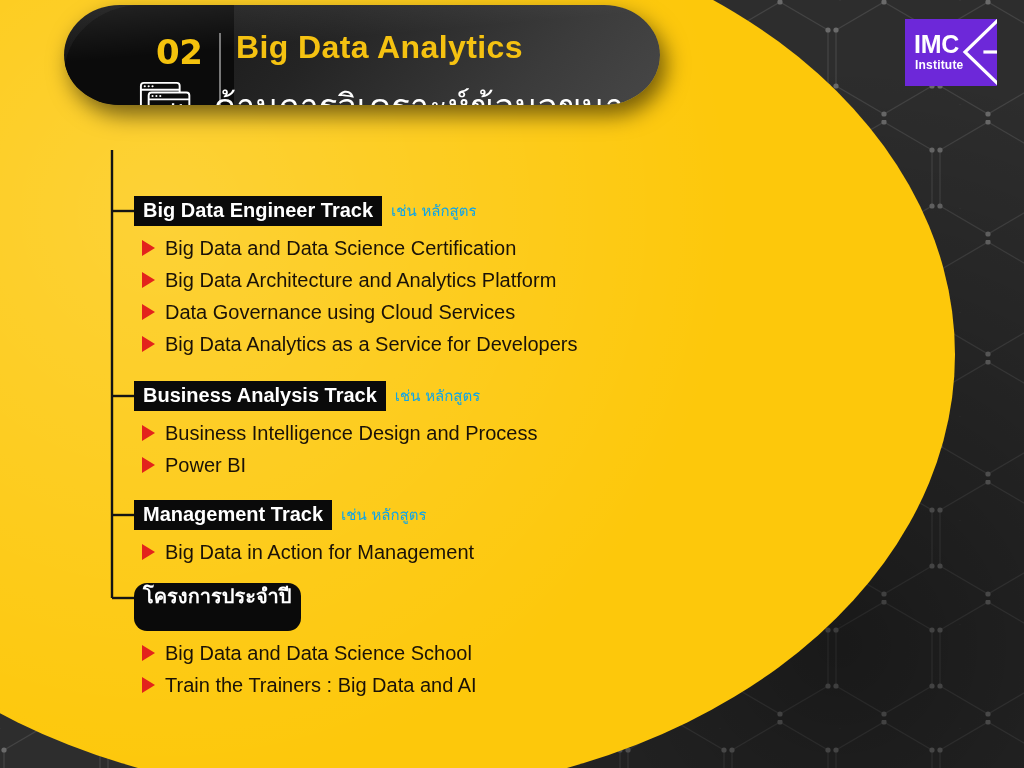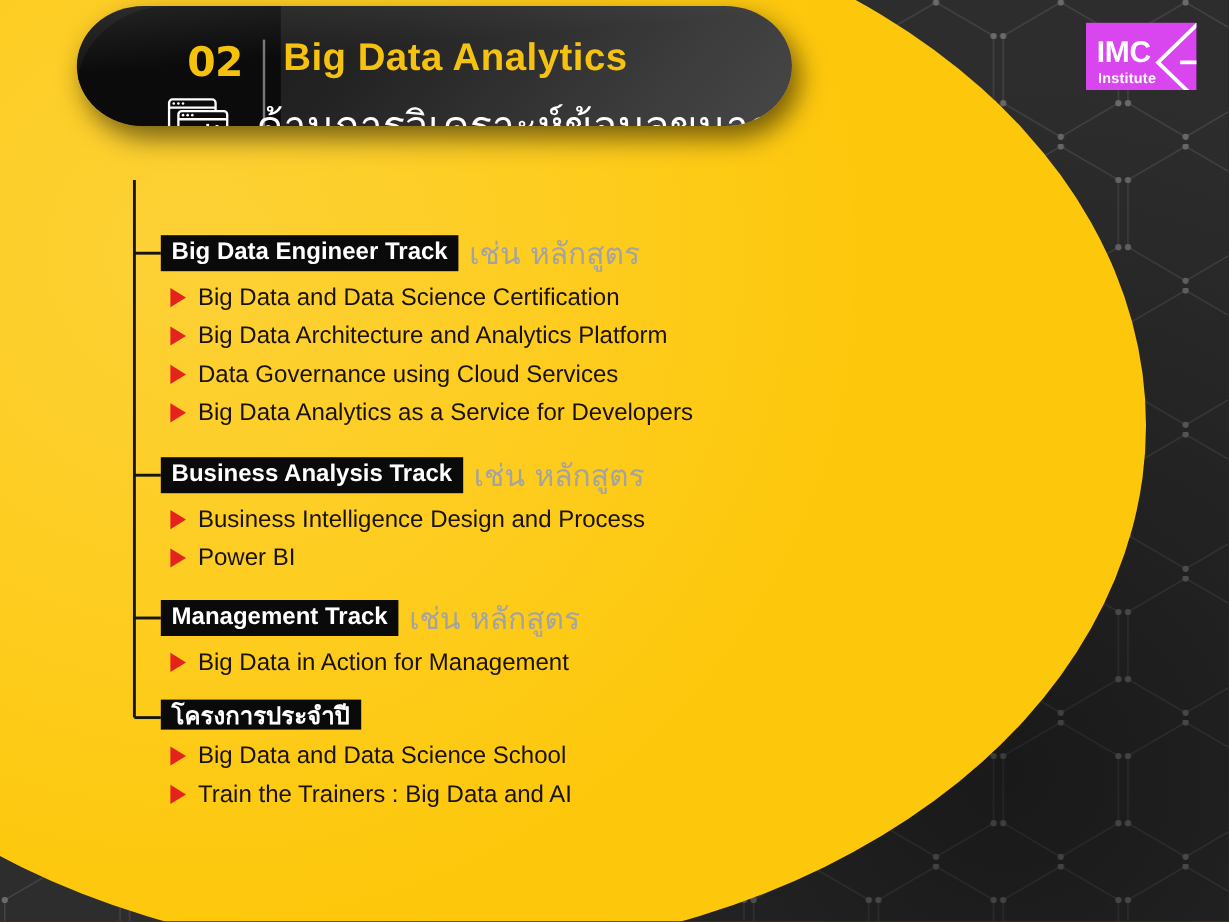--- a/index.html
+++ b/index.html
@@ -85,22 +85,22 @@
   }
   .title-th{
     position:absolute;left:150px;top:84px;
     font-size:34px;color:#ffffff;
     letter-spacing:.2px;line-height:1;white-space:nowrap;
     font-family:"DejaVu Sans","Liberation Sans",sans-serif;
   }
 
   
   .logo{
-    position:absolute;left:905px;top:19px;width:92px;height:56px;
-    background:#d946ef;
+    position:absolute;left:905px;top:19px;width:92px;height:67px;
+    background:#6d28d9;
     overflow:hidden;
     text-align:right;
   }
   .logo-imc{
     position:absolute;left:9px;top:13px;
     font-size:25px;font-weight:bold;color:#ffffff;line-height:1;
     letter-spacing:-.3px;
   }
   .logo-sub{
     position:absolute;left:10px;top:40px;
@@ -115,23 +115,23 @@
   
   .section{position:absolute;left:134px;}
   .hdr-row{display:flex;align-items:center;gap:9px;white-space:nowrap;}
   .hdr-chip{
     background:#0a0a0a;color:#ffffff;
     font-size:20px;font-weight:bold;
     padding:4px 9px 6px 9px;
     line-height:1;
     display:inline-block;
   }
-  .hdr-chip.thai{font-family:"DejaVu Sans","Liberation Sans",sans-serif;padding:3px 9px 2px 9px;}
+  .hdr-chip.thai{font-family:"DejaVu Sans","Liberation Sans",sans-serif;padding:3px 9px 25px 9px;border-radius:13px;}
   .hdr-suffix{
-    color:#a3a3a3;font-size:25px;line-height:1;
+    color:#0ea5e9;font-size:15px;line-height:1;
     font-family:"DejaVu Sans","Liberation Sans",sans-serif;
   }
   .bullets{margin-top:6px;}
   .bullet{
     display:flex;align-items:center;
     height:32px;
     white-space:nowrap;
   }
   .bullet .tri{
     width:0;height:0;

